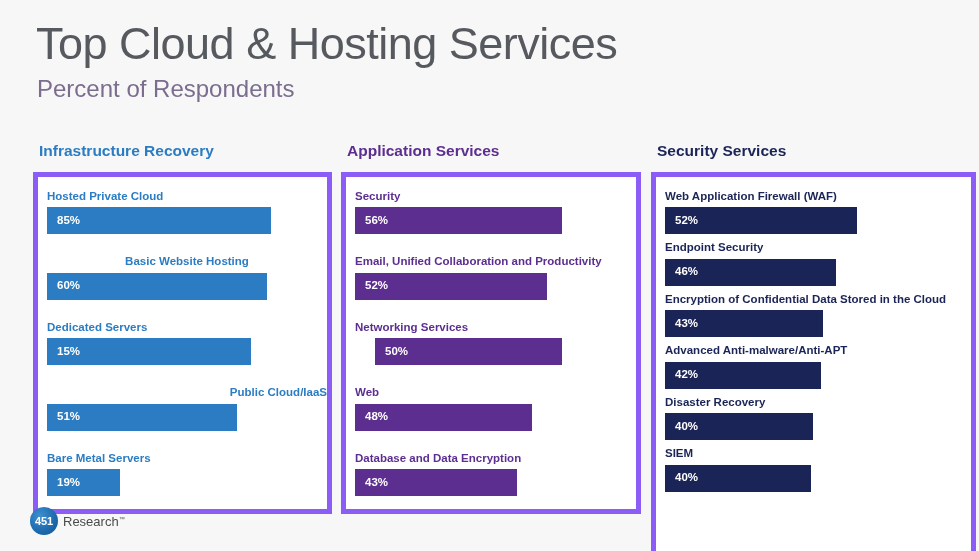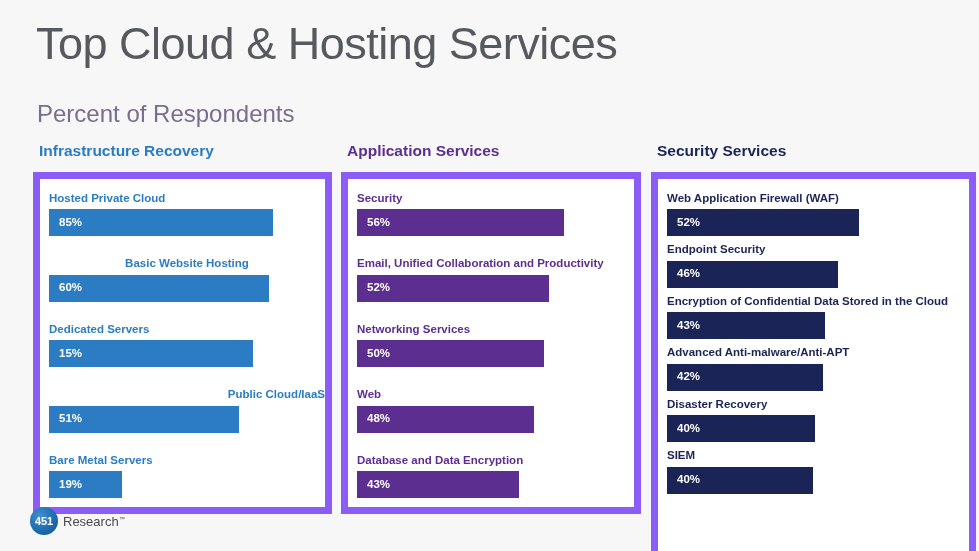--- a/index.html
+++ b/index.html
@@ -29,21 +29,21 @@
     font-size: 45px;
     font-weight: 400;
     color: #565a5f;
     letter-spacing: -0.5px;
     white-space: nowrap;
     line-height: 1.15;
   }
   .subtitle {
     position: absolute;
     left: 37px;
-    top: 100px;
+    top: 75px;
     font-size: 24px;
     font-weight: 400;
     color: #7b6d8d;
     white-space: nowrap;
     line-height: 1.15;
   }
 
   
   .column {
     position: absolute;
@@ -51,21 +51,21 @@
   }
   .col-head {
     font-size: 15.5px;
     font-weight: bold;
     line-height: 1;
     margin-bottom: 13px;
     white-space: nowrap;
   }
   .panel {
     background: #ffffff;
-    border: 7px solid #8b5cf6;
+    border: 5px solid #8b5cf6;
     position: relative;
     box-sizing: border-box;
     padding: 14px 0 0 0;
     overflow: visible;
   }
 
   .bar-item {
     position: relative;
     margin-left: 9px;
   }
@@ -186,21 +186,21 @@
         </div>
       </div>
       <div class="bar-item">
         <div class="bar-label" style="color:#5c2e90;">Email, Unified Collaboration and Productivity</div>
         <div class="bar" style="width:192px; background:#5c2e90;">
           <span class="bar-value">52%</span>
         </div>
       </div>
       <div class="bar-item">
         <div class="bar-label" style="color:#5c2e90;">Networking Services</div>
-        <div class="bar" style="width:187px; background:#5c2e90;">
+        <div class="bar" style="width:187px; background:#5c2e90;margin-left:20px;">
           <span class="bar-value">50%</span>
         </div>
       </div>
       <div class="bar-item">
         <div class="bar-label" style="color:#5c2e90;">Web</div>
         <div class="bar" style="width:177px; background:#5c2e90;">
           <span class="bar-value">48%</span>
         </div>
       </div>
       <div class="bar-item">

